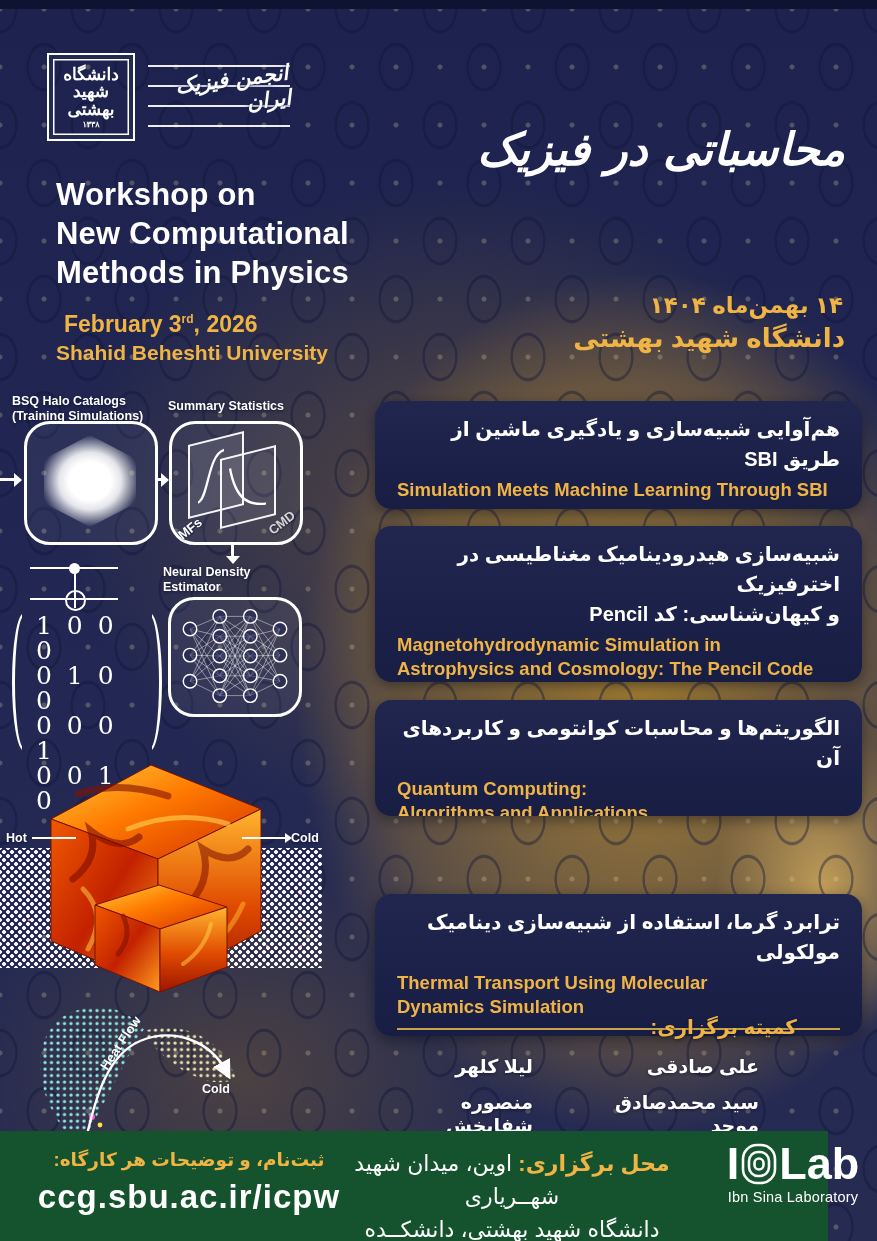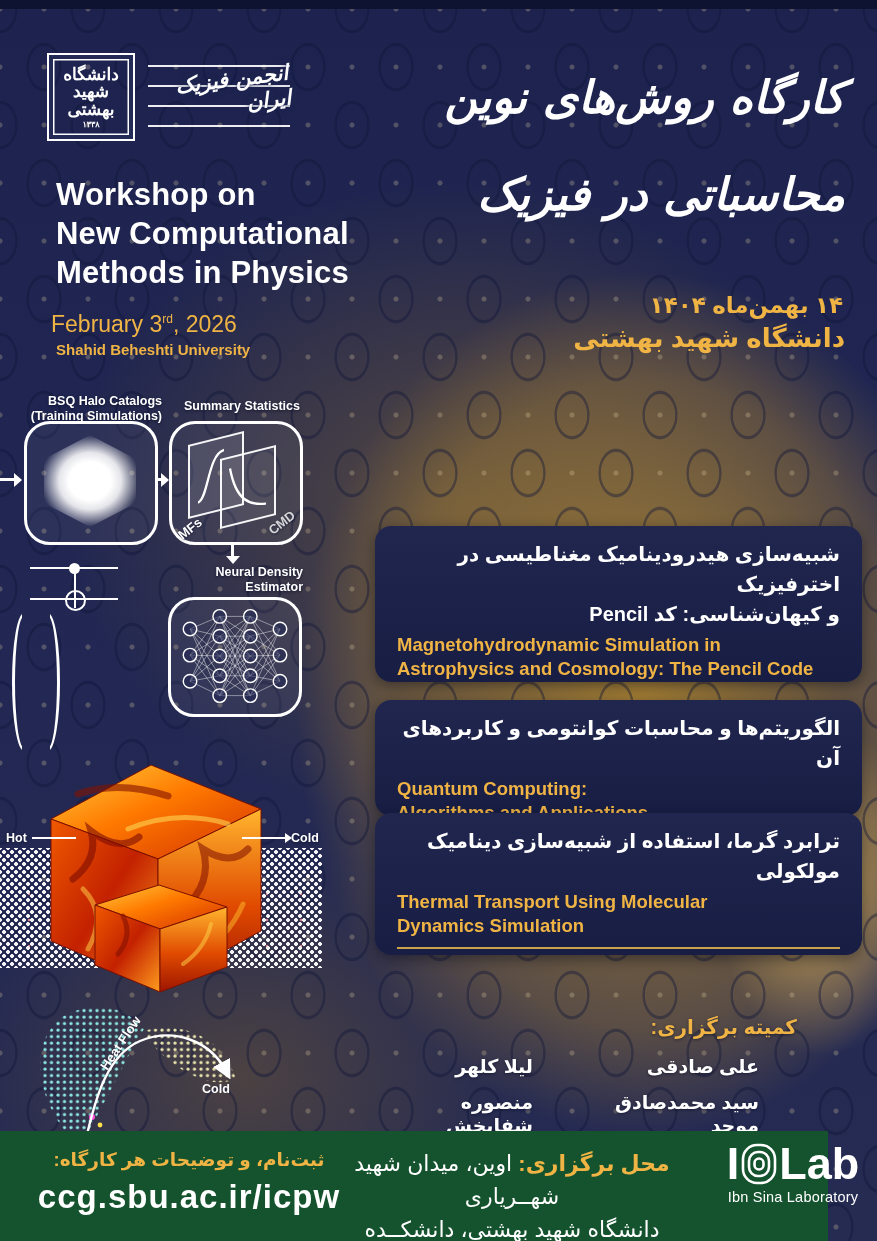--- a/index.html
+++ b/index.html
@@ -38,25 +38,25 @@
     transform:rotate(-7deg); text-shadow:0 0 2px rgba(35,42,86,.9), 0 0 6px rgba(35,42,86,.9);}
   
   .fa{direction:rtl;}
   .title-fa{position:absolute; right:32px; top:66px; text-align:right;
     font-family:"DejaVu Serif",serif; font-style:italic; font-weight:bold; font-size:45px; line-height:1.0;}
   .title-fa .t2{margin-top:52px;}
   .date-fa{position:absolute; right:34px; top:283px; font-size:23px; font-weight:bold; text-align:right;}
   .venue-fa{position:absolute; right:32px; top:314px; font-size:26px; font-weight:bold; text-align:right;}
   .gold{color:#F0B445;}
   .title-en{position:absolute; left:56px; top:166px; font-size:31px; line-height:39px; font-weight:700; letter-spacing:.2px;}
-  .date-en{position:absolute; left:51px; top:302px; font-size:23px; font-weight:normal;}
+  .date-en{position:absolute; left:64px; top:302px; font-size:23px; font-weight:bold;}
   .date-en sup{font-size:12px;}
-  .venue-en{position:absolute; left:56px; top:332px; font-size:15px; font-weight:bold;}
-  
-  .fig-label{position:absolute; font-size:12.5px; font-weight:bold; text-align:right; line-height:1.18;
+  .venue-en{position:absolute; left:56px; top:332px; font-size:21px; font-weight:bold;}
+  
+  .fig-label{position:absolute; font-size:12.5px; font-weight:bold; text-align:left; line-height:1.18;
     text-shadow:0 1px 3px rgba(10,15,40,.8);}
   .round-box{position:absolute; border:3.5px solid #fff; border-radius:26px; background:rgba(255,255,255,.05);}
   .halo{position:absolute; left:13px; top:11px; width:100px; height:92px;
     background:radial-gradient(closest-side,#fff 42%,rgba(255,255,255,.88) 62%,rgba(255,255,255,.38) 84%,rgba(255,255,255,0));
     clip-path:polygon(50% 0,96% 26%,96% 74%,50% 100%,4% 74%,4% 26%); filter:blur(.6px);}
   .plane{position:absolute; border:2.5px solid rgba(255,255,255,.95); background:rgba(255,255,255,.10); transform:skewY(-14deg);}
   .plane svg{position:absolute; inset:0;}
   .mfs-lab,.cmd-lab{position:absolute; font-size:13px; font-weight:bold; transform:rotate(-38deg); text-shadow:0 1px 2px rgba(10,15,40,.7);}
   .harrow{position:absolute; height:3px; background:#fff;}
   .harrow::after{content:""; position:absolute; right:-7px; top:-5.5px;
@@ -133,21 +133,20 @@
   </div>
   <div class="ips-logo">
     <div class="rule" style="top:14px"></div>
     <div class="rule" style="top:34px"></div>
     <div class="rule" style="top:54px"></div>
     <div class="rule" style="top:74px"></div>
     <div class="cal fa">انجمن فیزیک ایران</div>
   </div>
 
   <div class="title-fa fa">
-    <div class="t1">کارگاه روش‌های نوین</div>
     <div class="t2">محاسباتی در فیزیک</div>
   </div>
   <div class="date-fa fa gold">۱۴ بهمن‌ماه ۱۴۰۴</div>
   <div class="venue-fa fa gold">دانشگاه شهید بهشتی</div>
 
   <div class="title-en">
     <div>Workshop on</div>
     <div>New Computational</div>
     <div>Methods in Physics</div>
   </div>
@@ -258,20 +257,26 @@
 
   <div class="cnot">
     <div class="w1"></div>
     <div class="w2"></div>
     <div class="vert"></div>
     <div class="dot"></div>
     <div class="targ"></div>
   </div>
   <div class="matrix">
     <div class="mparen l"></div>
+    <div class="mrows">
+      <div>1 0 0 0</div>
+      <div>0 1 0 0</div>
+      <div>0 0 0 1</div>
+      <div>0 0 1 0</div>
+    </div>
     <div class="mparen r"></div>
   </div>
 
   <div class="hc hot" style="left:6px;">
     <span>Hot</span>
       <span class="ln"></span>
   </div>
   <div class="hc cold" style="left:242px;">
     <span class="ln"></span>
       <span>Cold</span>
@@ -325,35 +330,40 @@
     <path d="M75 158 C38 122 18 60 58 28 C90 10 122 18 140 40 C120 72 100 118 75 158 Z" fill="url(#pc)"></path>
     <path d="M140 42 C182 30 220 52 232 90 C212 98 192 90 174 78 C160 68 146 56 140 42 Z" fill="url(#pk)"></path>
     <circle cx="88" cy="128" r="3" fill="#ff4fd8"></circle>
       <circle cx="96" cy="136" r="2.4" fill="#ffe24a"></circle>
     <path d="M82 150 C92 106 104 66 136 52 C170 38 206 52 222 82" fill="none" stroke="#fff" stroke-width="2.4" marker-end="url(#ah)"></path>
     <text x="0" y="0" font-size="13" transform="translate(103,82) rotate(-56)">Heat Flow</text>
     <text x="84" y="164" font-size="12.5">Hot</text>
     <text x="198" y="104" font-size="12.5">Cold</text>
   </svg>
 
+  <div class="card" style="top:392px;height:108px;">
+    <div class="card-fa">هم‌آوایی شبیه‌سازی و یادگیری ماشین از طریق SBI</div>
+    <div class="card-en">Simulation Meets Machine Learning Through SBI</div>
+
+  </div>
   <div class="card" style="top:517px;height:156px;">
     <div class="card-fa">شبیه‌سازی هیدرودینامیک مغناطیسی در اخترفیزیک
 و کیهان‌شناسی: کد Pencil</div>
     <div class="card-en">Magnetohydrodynamic Simulation in
 Astrophysics and Cosmology: The Pencil Code</div>
 
   </div>
   <div class="card" style="top:691px;height:116px;">
     <div class="card-fa">الگوریتم‌ها و محاسبات کوانتومی و کاربردهای آن</div>
     <div class="card-en">Quantum Computing:
 Algorithms and Applications</div>
     <div class="card-div"></div>
 
   </div>
-  <div class="card" style="top:804px;height:142px;">
+  <div class="card" style="top:885px;height:142px;">
     <div class="card-fa">ترابرد گرما، استفاده از شبیه‌سازی دینامیک مولکولی</div>
     <div class="card-en">Thermal Transport Using Molecular
 Dynamics Simulation</div>
     <div class="card-div"></div>
 
   </div>
 
   <div class="committee">
     <div class="head gold">کمیته برگزاری:</div>
     <div class="grid">

